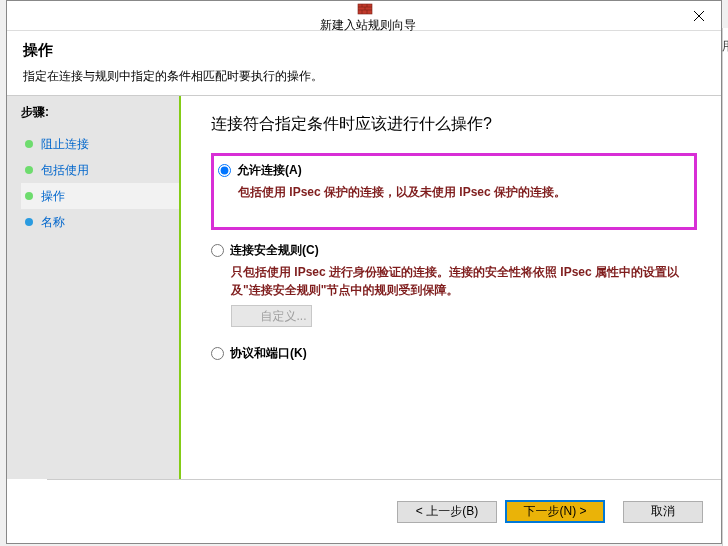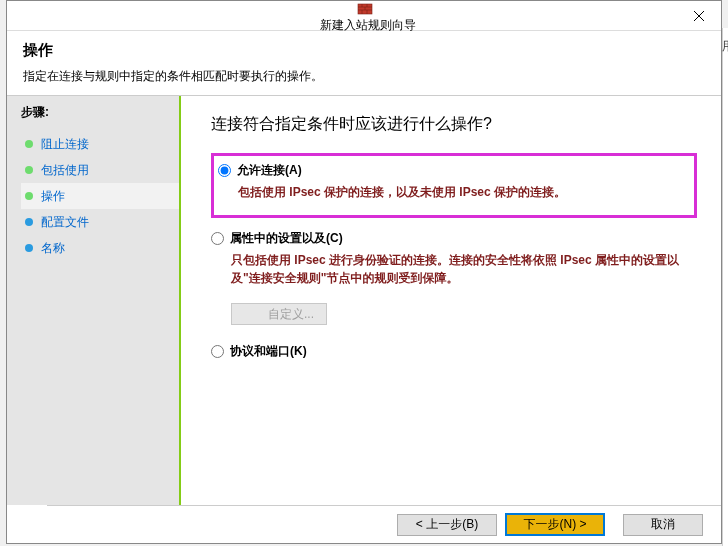--- a/index.html
+++ b/index.html
@@ -136,34 +136,34 @@
   .option .opt-desc {
     font-size: 12px;
     color: #7f1d1d;
     margin-left: 20px;
     margin-top: 4px;
     line-height: 1.5;
     font-weight: bold;
   }
   .custom-btn {
     margin-left: 20px;
-    margin-top: 16px;
-    width: 96px;
+    margin-top: 6px;
+    width: 81px;
     height: 22px;
     background: #e7e7e7;
     border: 1px solid #c8c8c8;
     color: #a0a0a0;
     font-size: 12px;
     font-family: inherit;
     cursor: default;
     padding-left: 24px;
   }
   
   .footer {
-    height: 38px;
+    height: 64px;
     border-top: 1px solid #ccc;
     display: flex;
     align-items: center;
     justify-content: flex-end;
     padding-right: 18px;
     gap: 8px;
     background: #fff;
     margin-left: 40px;
   }
   .footer button {
@@ -244,45 +244,41 @@
       <div class="step-item">
         <span class="step-bullet" style="background:#6edc6e;"></span>
         <span class="step-label">包括使用</span>
       </div>
       <div class="step-item current">
         <span class="step-bullet" style="background:#6edc6e;"></span>
         <span class="step-label">操作</span>
       </div>
       <div class="step-item">
         <span class="step-bullet" style="background:#2a9be0;"></span>
-        <span class="step-label">配置文件</span>
-      </div>
-      <div class="step-item">
-        <span class="step-bullet" style="background:#2a9be0;"></span>
         <span class="step-label">名称</span>
       </div>
     </div>
 
     <div class="main">
       <div class="question">连接符合指定条件时应该进行什么操作?</div>
 
       <div class="option-highlight">
-        <div class="option" style="margin-bottom:4px;">
+        <div class="option" style="margin-bottom:16px;">
           <div class="option-row">
             <input type="radio" name="act" checked="" style="">
             <span class="opt-label">允许连接(A)</span>
           </div>
           <div class="opt-desc">包括使用 IPsec 保护的连接，以及未使用 IPsec 保护的连接。</div>
         </div>
       </div>
 
       <div class="option">
         <div class="option-row">
           <input type="radio" name="act" style="">
-          <span class="opt-label">属性中的设置以及(C)</span>
+          <span class="opt-label">连接安全规则(C)</span>
         </div>
         <div class="opt-desc">只包括使用 IPsec 进行身份验证的连接。连接的安全性将依照 IPsec 属性中的设置以及"连接安全规则"节点中的规则受到保障。</div>
         <button class="custom-btn" disabled="">自定义...</button>
       </div>
 
       <div class="option" style="margin-top:18px;">
         <div class="option-row">
           <input type="radio" name="act" style="">
           <span class="opt-label">协议和端口(K)</span>
         </div>

